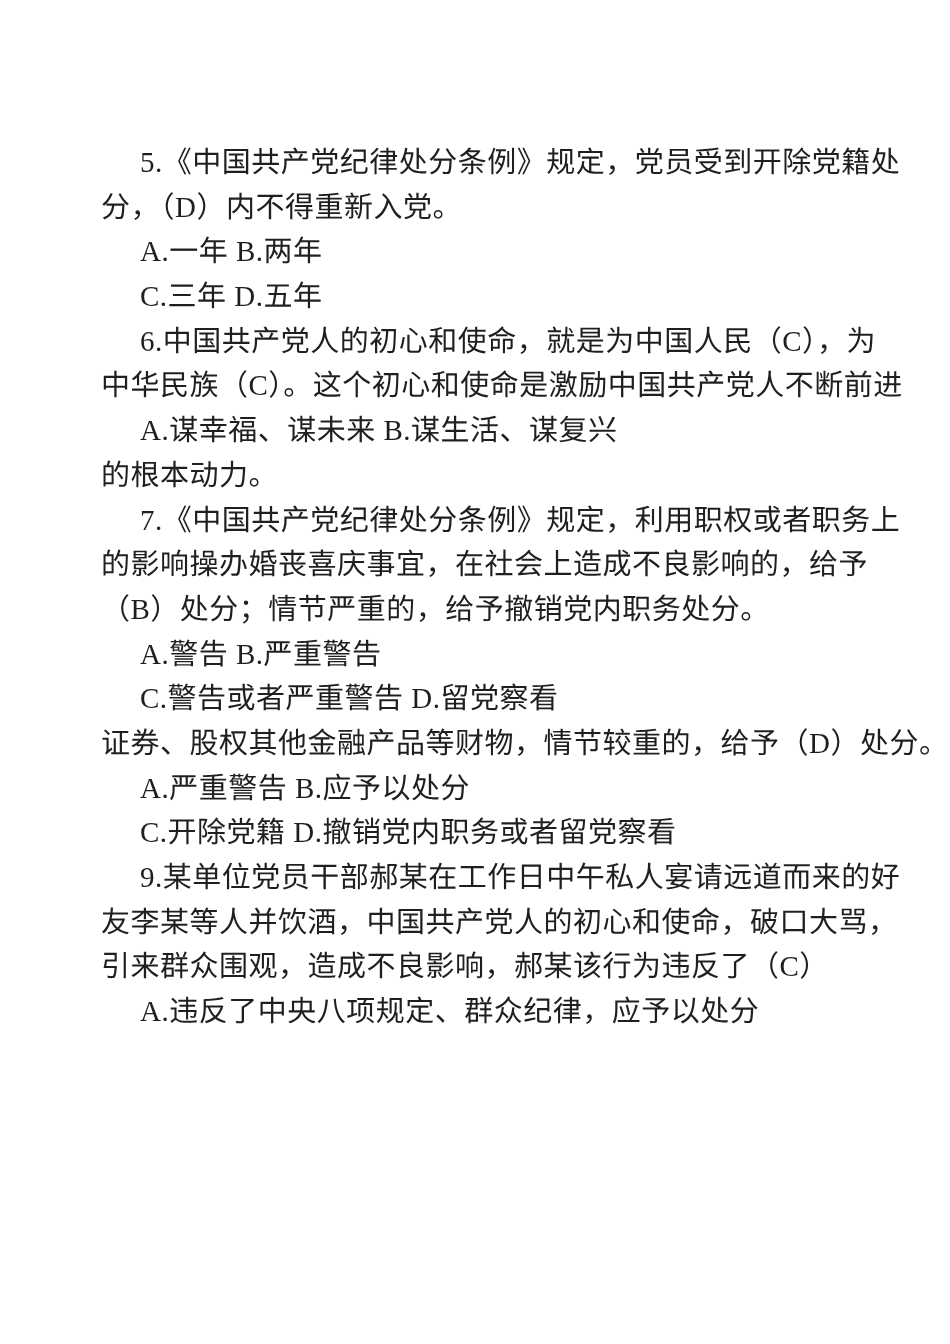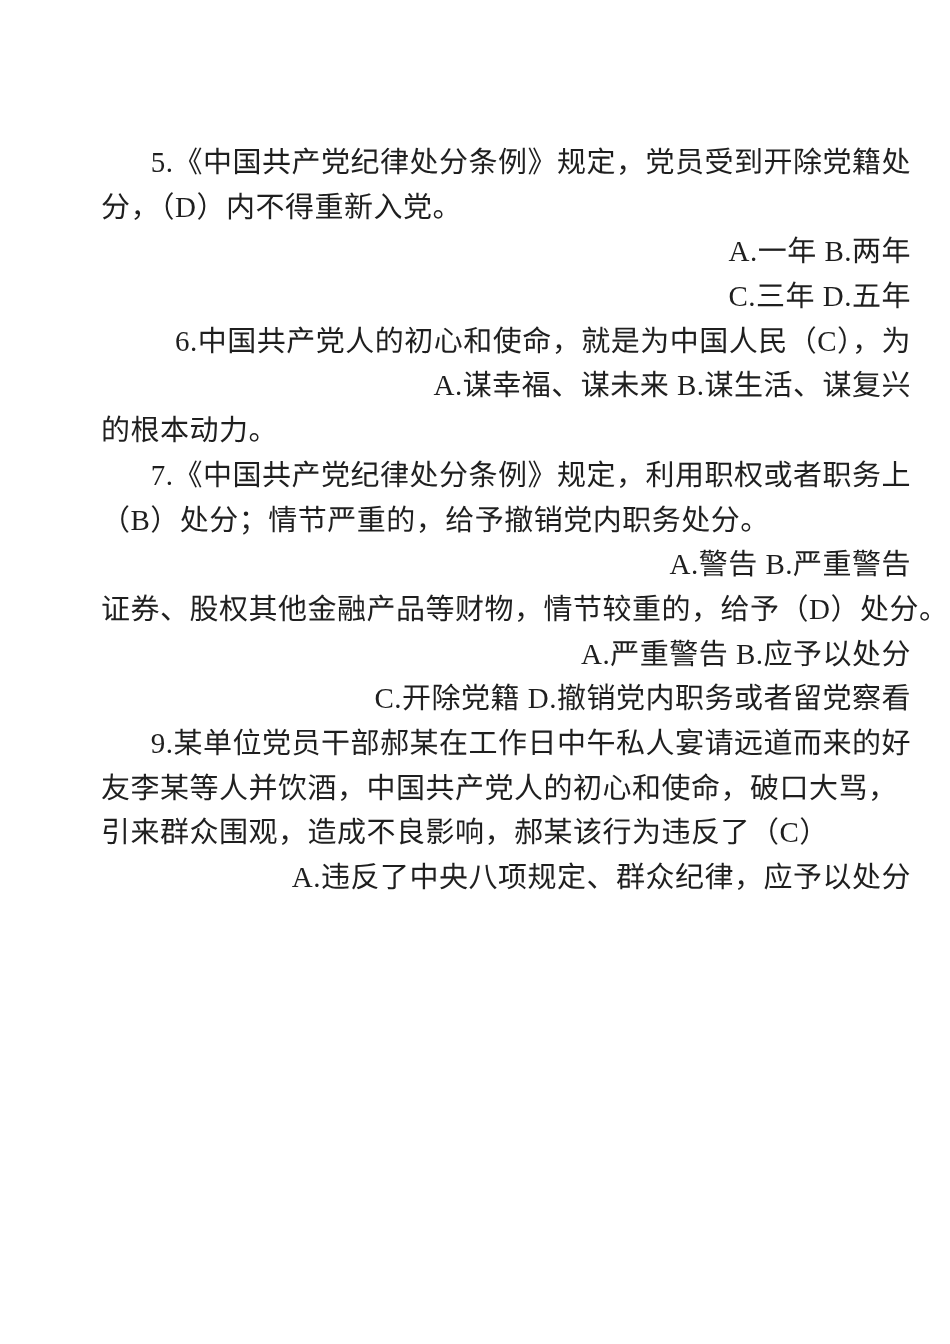--- a/index.html
+++ b/index.html
@@ -26,43 +26,45 @@
   .line {
     font-size: 29px;
     line-height: 44.7px;
     height: 44.7px;
     white-space: nowrap;
     letter-spacing: 0.5px;
     color: #1f1f1f;
   }
   .line.indent {
     padding-left: 39px;
-    text-align: right;
   }
 </style>
 </head>
 <body>
 
 <div class="page">
   <main class="text-block" id="questions-block">
       <section>
         <div class="line indent">5.《中国共产党纪律处分条例》规定，党员受到开除党籍处</div>
         <div class="line">分，（D）内不得重新入党。</div>
         <div class="line indent">A.一年 B.两年</div>
         <div class="line indent">C.三年 D.五年</div>
       </section>
       <section>
         <div class="line indent">6.中国共产党人的初心和使命，就是为中国人民（C），为</div>
+        <div class="line">中华民族（C）。这个初心和使命是激励中国共产党人不断前进</div>
         <div class="line indent">A.谋幸福、谋未来 B.谋生活、谋复兴</div>
         <div class="line">的根本动力。</div>
       </section>
       <section>
         <div class="line indent">7.《中国共产党纪律处分条例》规定，利用职权或者职务上</div>
+        <div class="line">的影响操办婚丧喜庆事宜，在社会上造成不良影响的，给予</div>
         <div class="line">（B）处分；情节严重的，给予撤销党内职务处分。</div>
         <div class="line indent">A.警告 B.严重警告</div>
+        <div class="line indent">C.警告或者严重警告 D.留党察看</div>
       </section>
       <section>
         <div class="line">证券、股权其他金融产品等财物，情节较重的，给予（D）处分。</div>
         <div class="line indent">A.严重警告 B.应予以处分</div>
         <div class="line indent">C.开除党籍 D.撤销党内职务或者留党察看</div>
       </section>
       <section>
         <div class="line indent">9.某单位党员干部郝某在工作日中午私人宴请远道而来的好</div>
         <div class="line">友李某等人并饮酒，中国共产党人的初心和使命，破口大骂，</div>
         <div class="line">引来群众围观，造成不良影响，郝某该行为违反了（C）</div>

